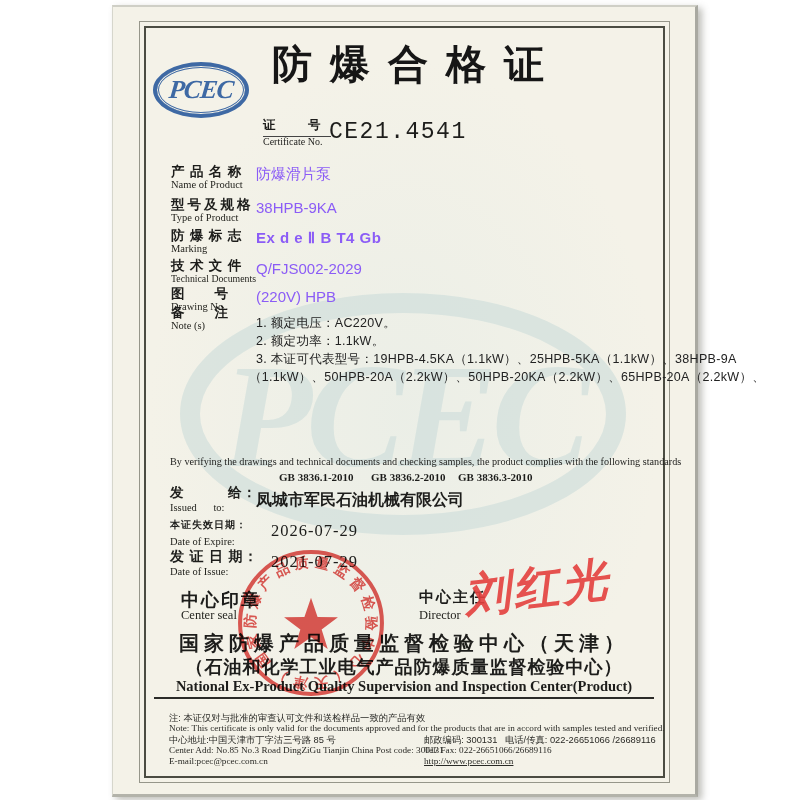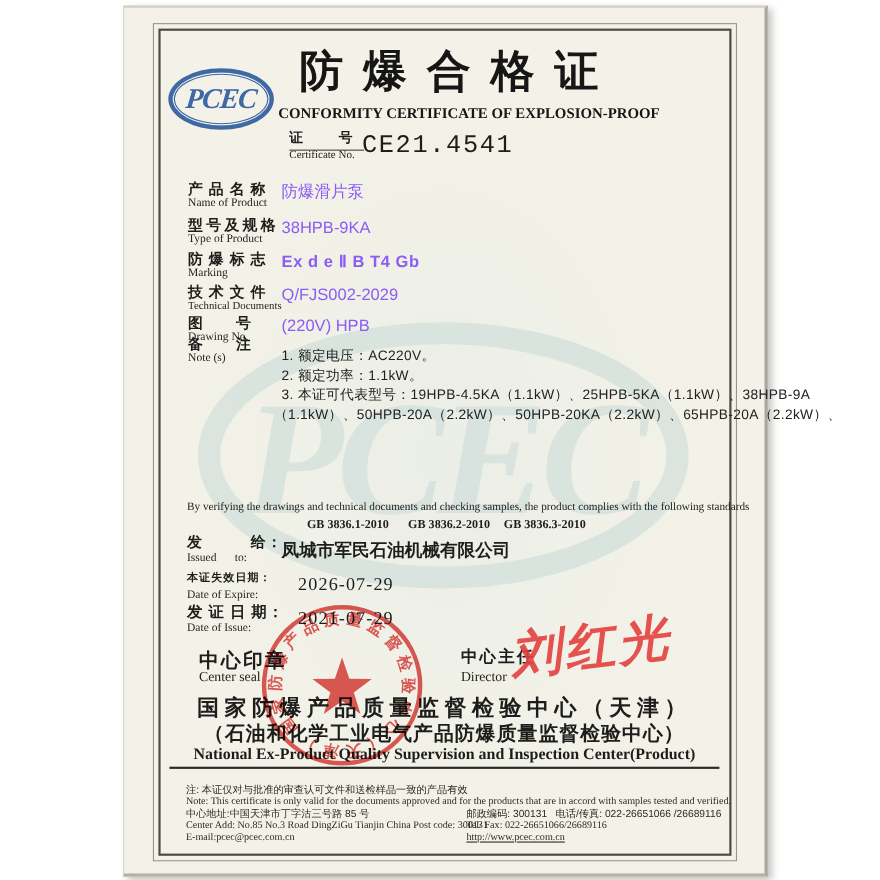--- a/index.html
+++ b/index.html
@@ -74,21 +74,20 @@
   </svg>
 
   <div class="frame">
     <div class="frame-inner"></div>
   </div>
 
   <div class="abs logo z2">
     <span>PCEC</span>
   </div>
   <div class="abs title z2">防爆合格证</div>
-  <div class="abs subtitle z2">CONFORMITY CERTIFICATE OF EXPLOSION-PROOF</div>
   <div class="abs certno-zh z2">证　号</div>
   <div class="abs certno-en z2">Certificate No.</div>
   <div class="abs certno-val mono z2">CE21.4541</div>
 
   <div class="abs lzh z2" style="left:58px;top:156px">产 品 名 称</div>
   <div class="abs len z2" style="left:58px;top:172px">Name of Product</div>
   <div class="abs fval z2" style="left:143px;top:158px">防爆滑片泵</div>
 
   <div class="abs lzh z2" style="left:58px;top:189px;letter-spacing:3px">型号及规格</div>
   <div class="abs len z2" style="left:58px;top:205px">Type of Product</div>

